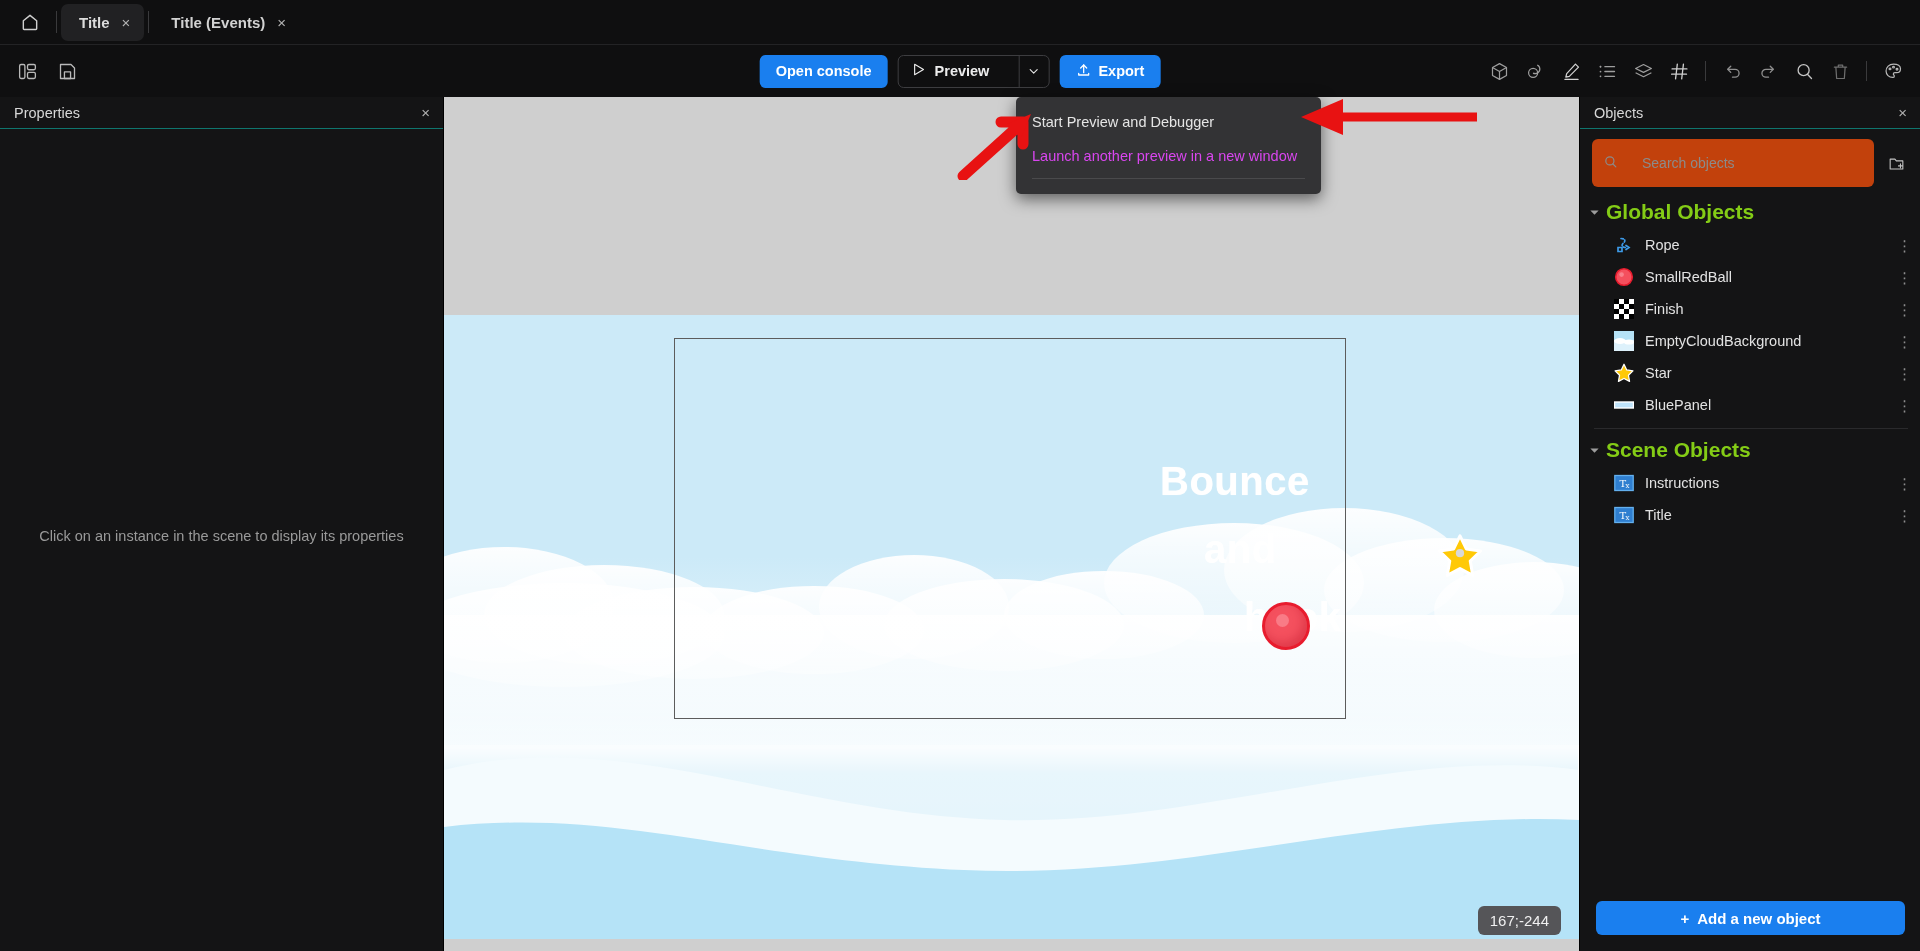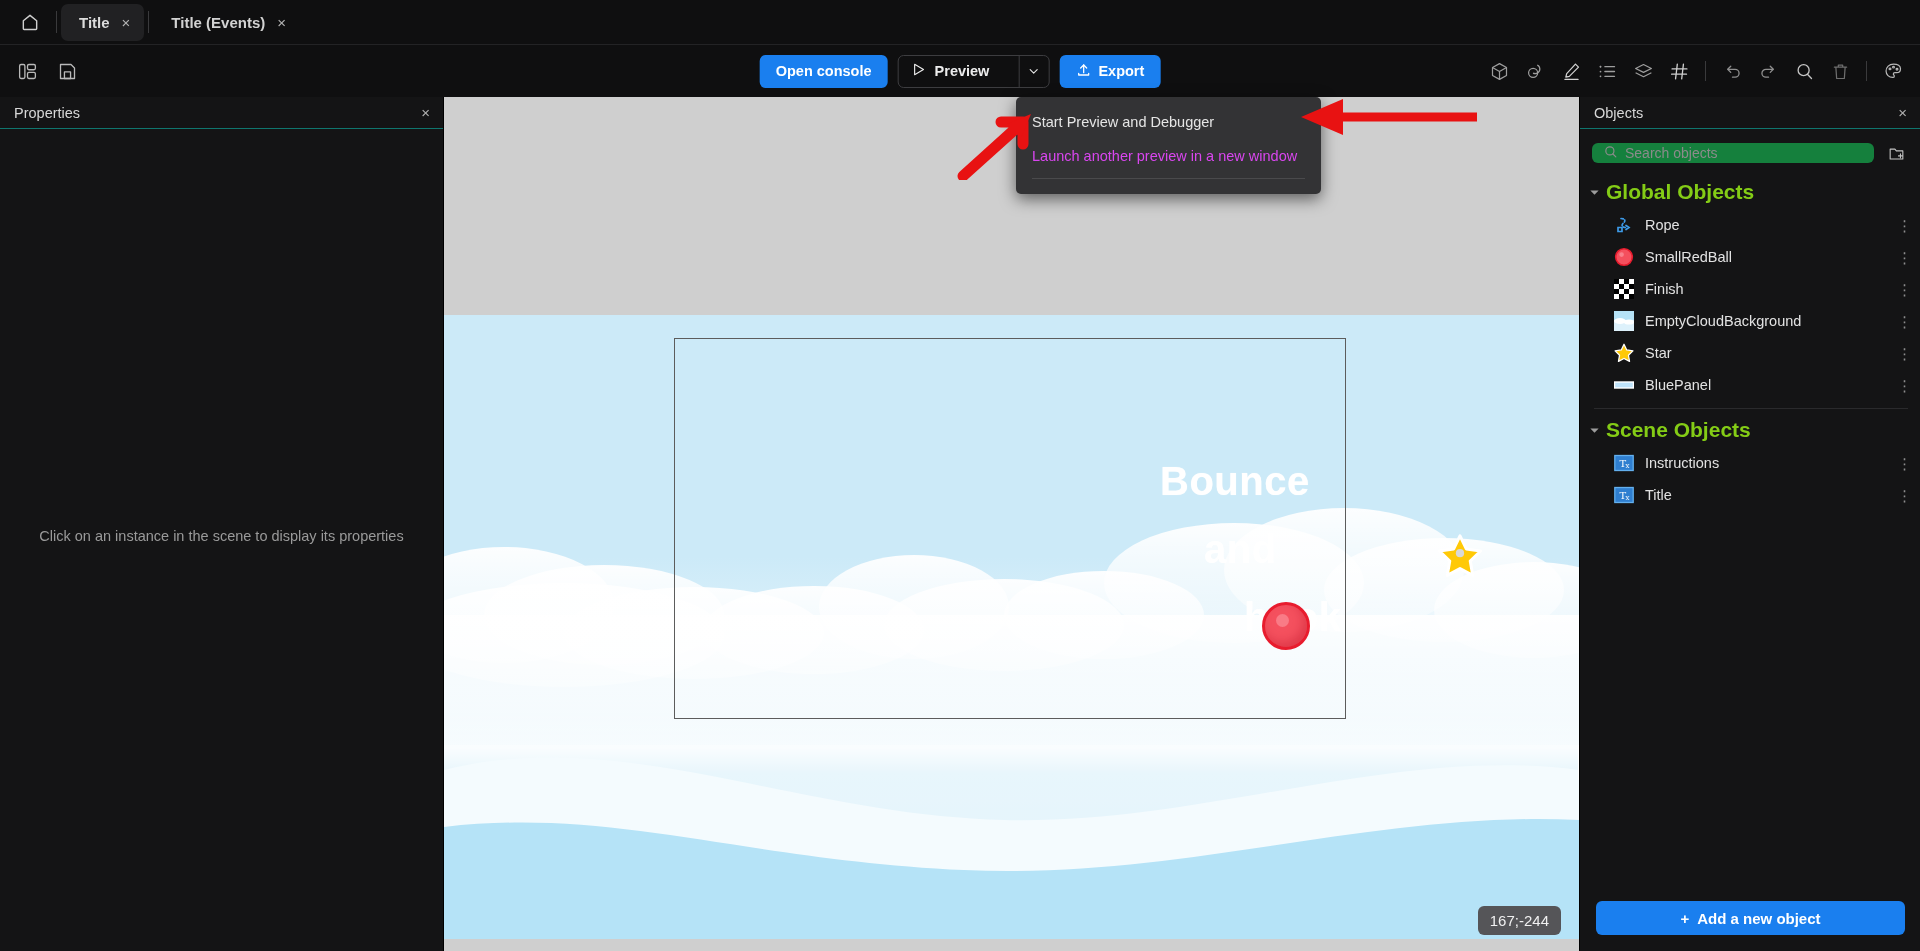--- a/index.html
+++ b/index.html
@@ -132,22 +132,22 @@
     padding: 6px 12px; font-size: 15px;
   }
 
   
   .objects {
     position: absolute; right: 0; top: 97px; width: 341px; height: 854px;
     background: #141415; border-left: 1px solid #000;
   }
   .search-row { display: flex; align-items: center; gap: 8px; padding: 10px 10px 8px 12px; }
   .search-box {
-    flex: 1; height: 20px; background: #15803d; border-radius: 6px;
-    display: flex; align-items: center; gap: 7px; padding: 0 11px;
+    flex: 1; height: 48px; background: #c2410c; border-radius: 6px;
+    display: flex; align-items: center; gap: 24px; padding: 0 11px;
   }
   .search-box input {
     flex: 1; background: transparent; border: none; outline: none;
     color: #d9d9d9; font-size: 14px; font-family: "Liberation Sans", sans-serif;
   }
   .search-box input::placeholder { color: #8b8b8b; }
   .new-folder-btn { width: 28px; height: 28px; display: flex; align-items: center; justify-content: center; cursor: pointer; }
 
   .group-head {
     display: flex; align-items: center; gap: 6px; padding: 5px 0 5px 9px;

